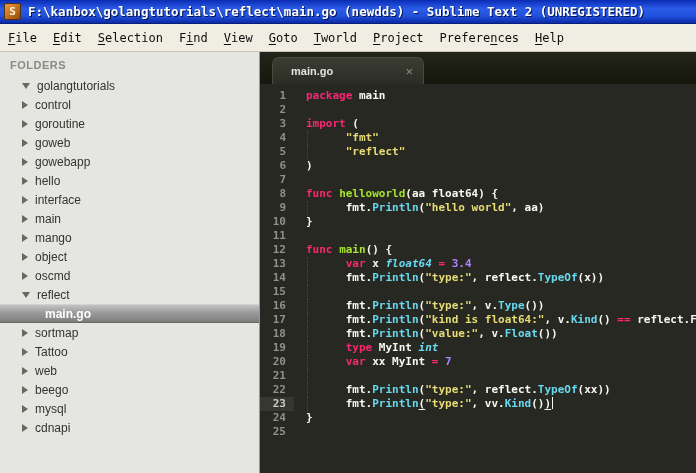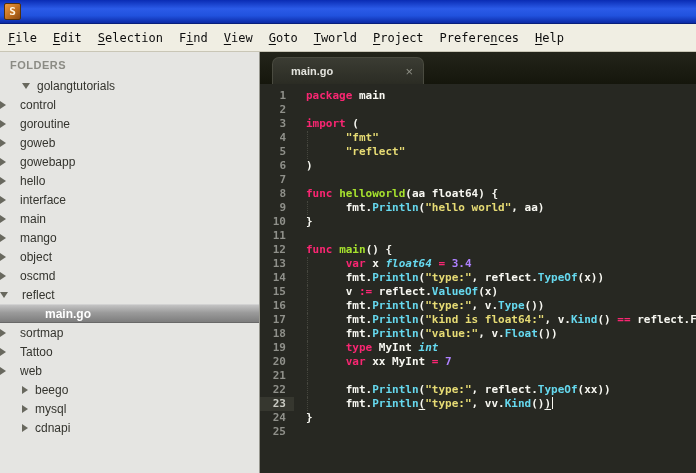--- a/index.html
+++ b/index.html
@@ -24,21 +24,21 @@
 
   
   .main{flex:1;display:flex;min-height:0;}
 
   
   .sidebar{width:260px;flex:none;background:#e5e5e2;border-right:1px solid #97978f;box-sizing:border-box;
     padding-top:6px;font-size:12px;color:#34342e;overflow:hidden;}
   .folders-label{color:#8b8b84;font-size:11px;font-weight:bold;letter-spacing:.5px;padding:1px 0 5px 10px;}
   .trow{height:19px;display:flex;align-items:center;cursor:default;box-sizing:border-box;}
   .lv0{padding-left:22px;}
-  .lv1{gap:7px;}
+  .lv1{padding-left:22px;}
   .lv2{padding-left:45px;}
   .sel{background:linear-gradient(180deg,#c3c3c3 0%,#9b9b9b 45%,#7d7d7d 100%);
     border-top:1px solid #d2d2d2;border-bottom:1px solid #686868;color:#ffffff;font-weight:bold;}
   .arr{width:0;height:0;margin-right:7px;flex:none;}
   .arr.r{border-top:4px solid transparent;border-bottom:4px solid transparent;border-left:6px solid #68685e;}
   .arr.d{border-left:4px solid transparent;border-right:4px solid transparent;border-top:6px solid #68685e;}
 
   
   .editor{flex:1;min-width:0;display:flex;flex-direction:column;background:#272822;}
   .tabbar{height:32px;flex:none;background:linear-gradient(180deg,#23241a 0%,#15160c 100%);
@@ -69,20 +69,21 @@
   .u{text-decoration:underline;text-underline-offset:2px;}
   .caret{display:inline-block;width:1px;height:12px;background:#f8f8f0;margin-left:1px;vertical-align:-2px;}
 </style>
 </head>
 <body>
 
 <div class="window">
 
   <div class="titlebar">
     <span class="win-icon">S</span>
+    <span class="title-text">F:\kanbox\golangtutorials\reflect\main.go (newdds) - Sublime Text 2 (UNREGISTERED)</span>
   </div>
 
   <div class="menubar">
 
       <span class="mi"><span></span><u>F</u><span>ile</span></span>
 
       <span class="mi"><span></span><u>E</u><span>dit</span></span>
 
       <span class="mi"><span></span><u>S</u><span>election</span></span>
 
@@ -278,21 +279,20 @@
             <span class="lc"><span class="tok pl">      </span><span class="tok kw">var</span><span class="tok pl"> x </span><span class="tok ty">float64</span><span class="tok pl"> </span><span class="tok kw">=</span><span class="tok pl"> </span><span class="tok nu">3.4</span></span>
           </div>
 
           <div class="line g">
             <span class="ln">14</span>
             <span class="lc"><span class="tok pl">      fmt.</span><span class="tok cl">Println</span><span class="tok pl">(</span><span class="tok st">"type:"</span><span class="tok pl">, reflect.</span><span class="tok cl">TypeOf</span><span class="tok pl">(x))</span></span>
           </div>
 
           <div class="line g">
             <span class="ln">15</span>
-            <span class="lc"><span class="tok pl">      v </span><span class="tok kw">:=</span><span class="tok pl"> reflect.</span><span class="tok cl">ValueOf</span><span class="tok pl">(x)</span></span>
           </div>
 
           <div class="line g">
             <span class="ln">16</span>
             <span class="lc"><span class="tok pl">      fmt.</span><span class="tok cl">Println</span><span class="tok pl">(</span><span class="tok st">"type:"</span><span class="tok pl">, v.</span><span class="tok cl">Type</span><span class="tok pl">())</span></span>
           </div>
 
           <div class="line g">
             <span class="ln">17</span>
             <span class="lc"><span class="tok pl">      fmt.</span><span class="tok cl">Println</span><span class="tok pl">(</span><span class="tok st">"kind is float64:"</span><span class="tok pl">, v.</span><span class="tok cl">Kind</span><span class="tok pl">() </span><span class="tok kw">==</span><span class="tok pl"> reflect.Float64)</span></span>

